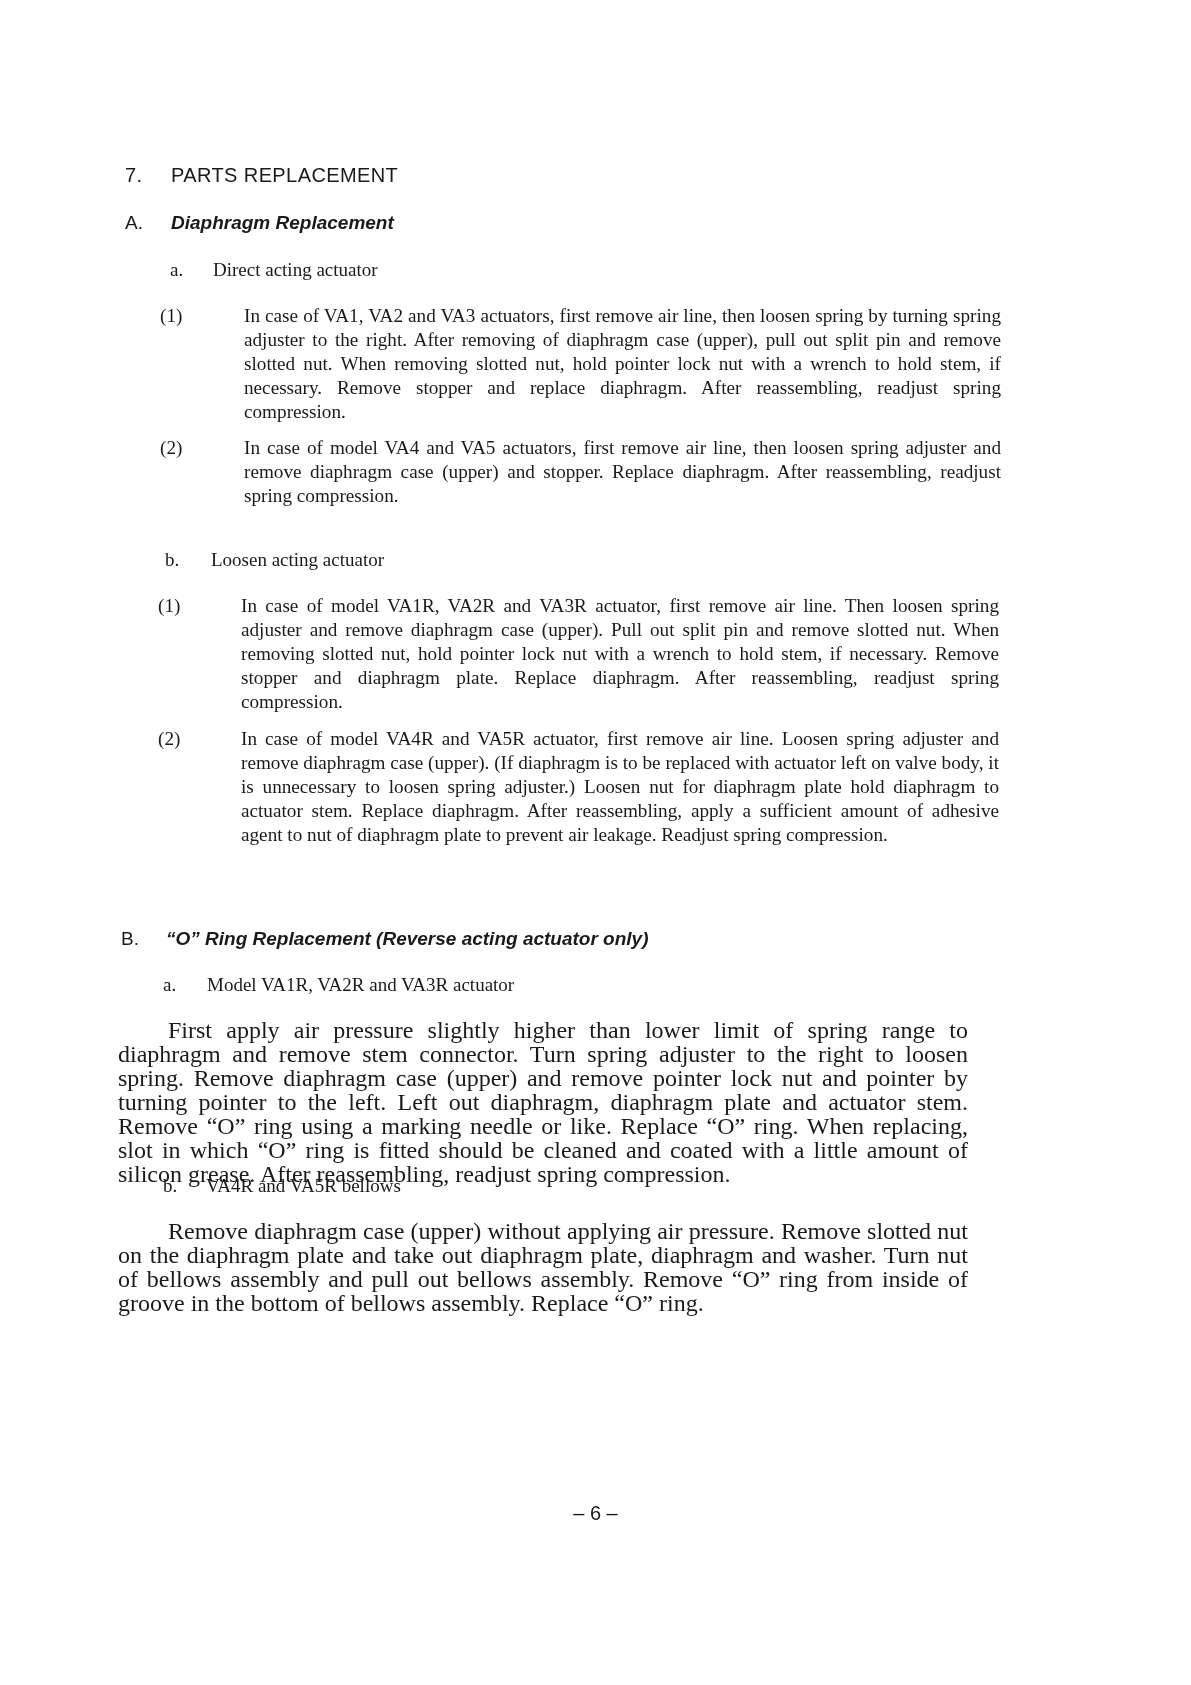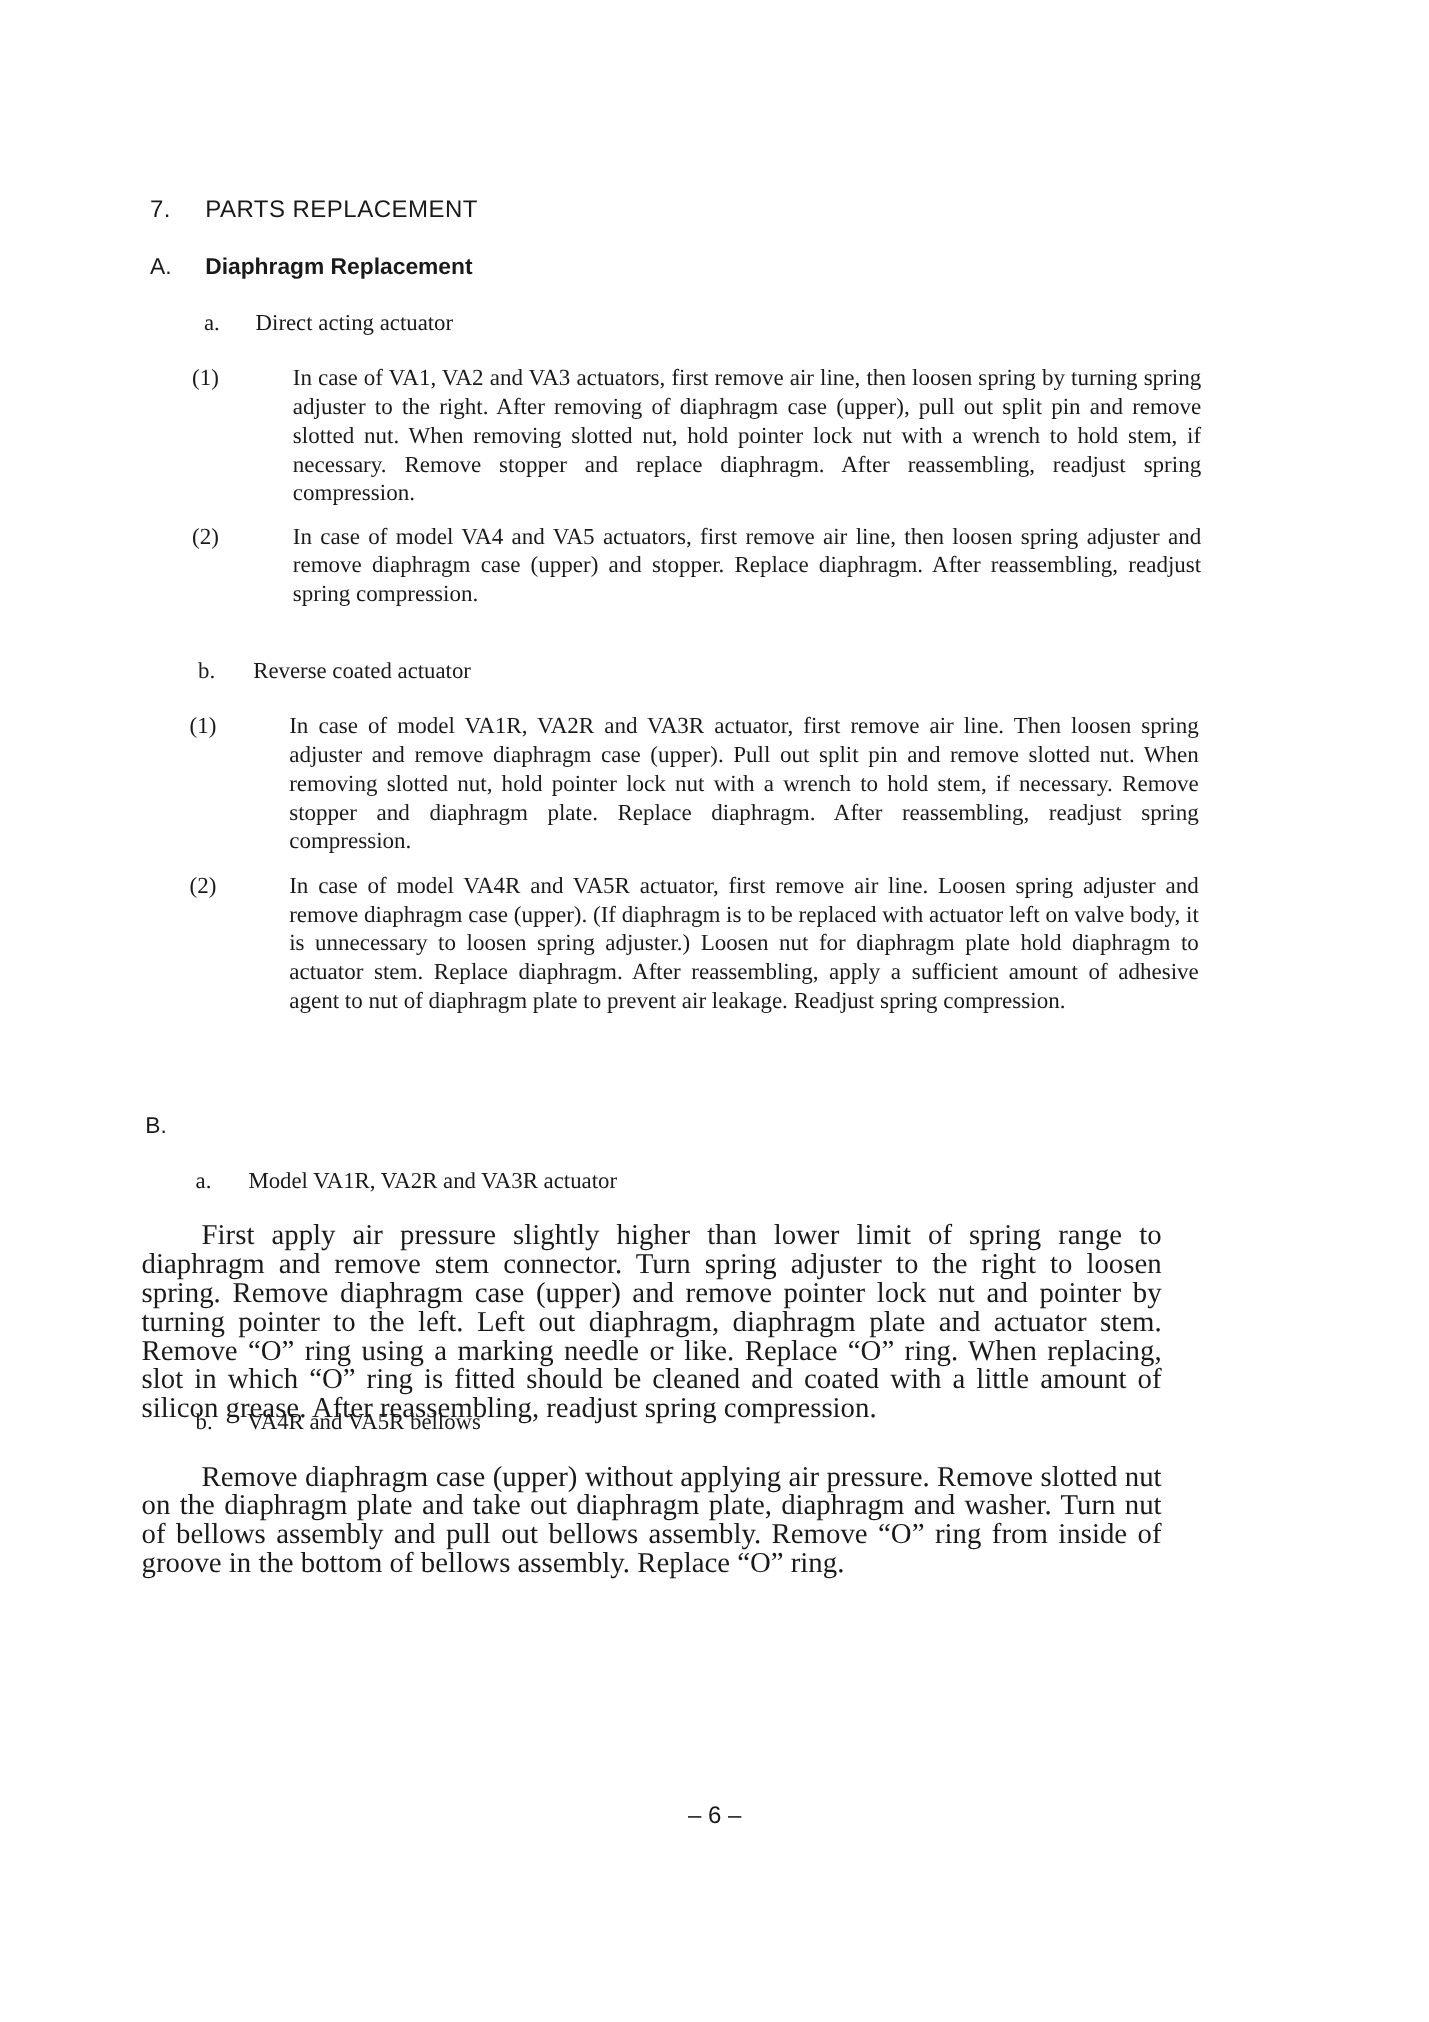--- a/index.html
+++ b/index.html
@@ -29,21 +29,21 @@
   .h-section .num { position: absolute; left: 0; top: 0; }
   .h-section .ttl { position: absolute; left: 46px; top: 0; white-space: nowrap; }
 
   .h-sub {
     position: absolute;
     font-size: 19px;
     font-weight: bold;
     color: #1a1a1a;
   }
   .h-sub .num { position: absolute; left: 0; top: 0; font-weight: normal; }
-  .h-sub .ttl { position: absolute; left: 46px; top: 0; white-space: nowrap; }
+  .h-sub .ttl { position: absolute; left: 46px; top: 0; white-space: nowrap; font-style: italic; }
 
   .item-label {
     position: absolute;
     font-size: 19px;
     line-height: 24px;
   }
   .item-label .num { position: absolute; left: 0; top: 0; }
   .item-label .ttl { position: absolute; top: 0; white-space: nowrap; }
 
   .para {
@@ -96,35 +96,36 @@
     <span class="body" style="left:53px; width:757px;">In case of VA1, VA2 and VA3 actuators, first remove air line, then loosen spring by turning spring adjuster to the right. After removing of diaphragm case (upper), pull out split pin and remove slotted nut. When removing slotted nut, hold pointer lock nut with a wrench to hold stem, if necessary. Remove stopper and replace diaphragm. After reassembling, readjust spring compression.</span>
   </div>
 
   <div class="para serif" style="left:160px; top:436px; width:810px; height:74px;">
     <span class="num">(2)</span>
     <span class="body" style="left:53px; width:757px;">In case of model VA4 and VA5 actuators, first remove air line, then loosen spring adjuster and remove diaphragm case (upper) and stopper. Replace diaphragm. After reassembling, readjust spring compression.</span>
   </div>
 
   <div class="item-label serif" style="left:165px; top:548px; width:500px; height:24px;">
     <span class="num">b.</span>
-    <span class="ttl" style="left:46px;">Reverse coated actuator</span>
+    <span class="ttl" style="left:46px;">Loosen acting actuator</span>
   </div>
 
   <div class="para serif" style="left:158px; top:594px; width:810px; height:122px;">
     <span class="num">(1)</span>
     <span class="body" style="left:52px; width:758px;">In case of model VA1R, VA2R and VA3R actuator, first remove air line. Then loosen spring adjuster and remove diaphragm case (upper). Pull out split pin and remove slotted nut. When removing slotted nut, hold pointer lock nut with a wrench to hold stem, if necessary. Remove stopper and diaphragm plate. Replace diaphragm. After reassembling, readjust spring compression.</span>
   </div>
 
   <div class="para serif" style="left:158px; top:727px; width:810px; height:146px;">
     <span class="num">(2)</span>
     <span class="body" style="left:52px; width:758px;">In case of model VA4R and VA5R actuator, first remove air line. Loosen spring adjuster and remove diaphragm case (upper). (If diaphragm is to be replaced with actuator left on valve body, it is unnecessary to loosen spring adjuster.) Loosen nut for diaphragm plate hold diaphragm to actuator stem. Replace diaphragm. After reassembling, apply a sufficient amount of adhesive agent to nut of diaphragm plate to prevent air leakage. Readjust spring compression.</span>
   </div>
 
   <div class="h-sub sans" style="left:121px; top:928px; width:700px; height:26px;">
     <span class="num">B.</span>
+    <span class="ttl" style="left:45px;">“O” Ring Replacement (Reverse acting actuator only)</span>
   </div>
 
   <div class="item-label serif" style="left:163px; top:973px; width:600px; height:24px;">
     <span class="num">a.</span>
     <span class="ttl" style="left:44px;">Model VA1R, VA2R and VA3R actuator</span>
   </div>
 
   <div class="block-para serif" style="left:118px; top:1018px; width:850px; height:146px;">First apply air pressure slightly higher than lower limit of spring range to diaphragm and remove stem connector. Turn spring adjuster to the right to loosen spring. Remove diaphragm case (upper) and remove pointer lock nut and pointer by turning pointer to the left. Left out diaphragm, diaphragm plate and actuator stem. Remove “O” ring using a marking needle or like. Replace “O” ring. When replacing, slot in which “O” ring is fitted should be cleaned and coated with a little amount of silicon grease. After reassembling, readjust spring compression.</div>
 
   <div class="item-label serif" style="left:163px; top:1174px; width:600px; height:24px;">

